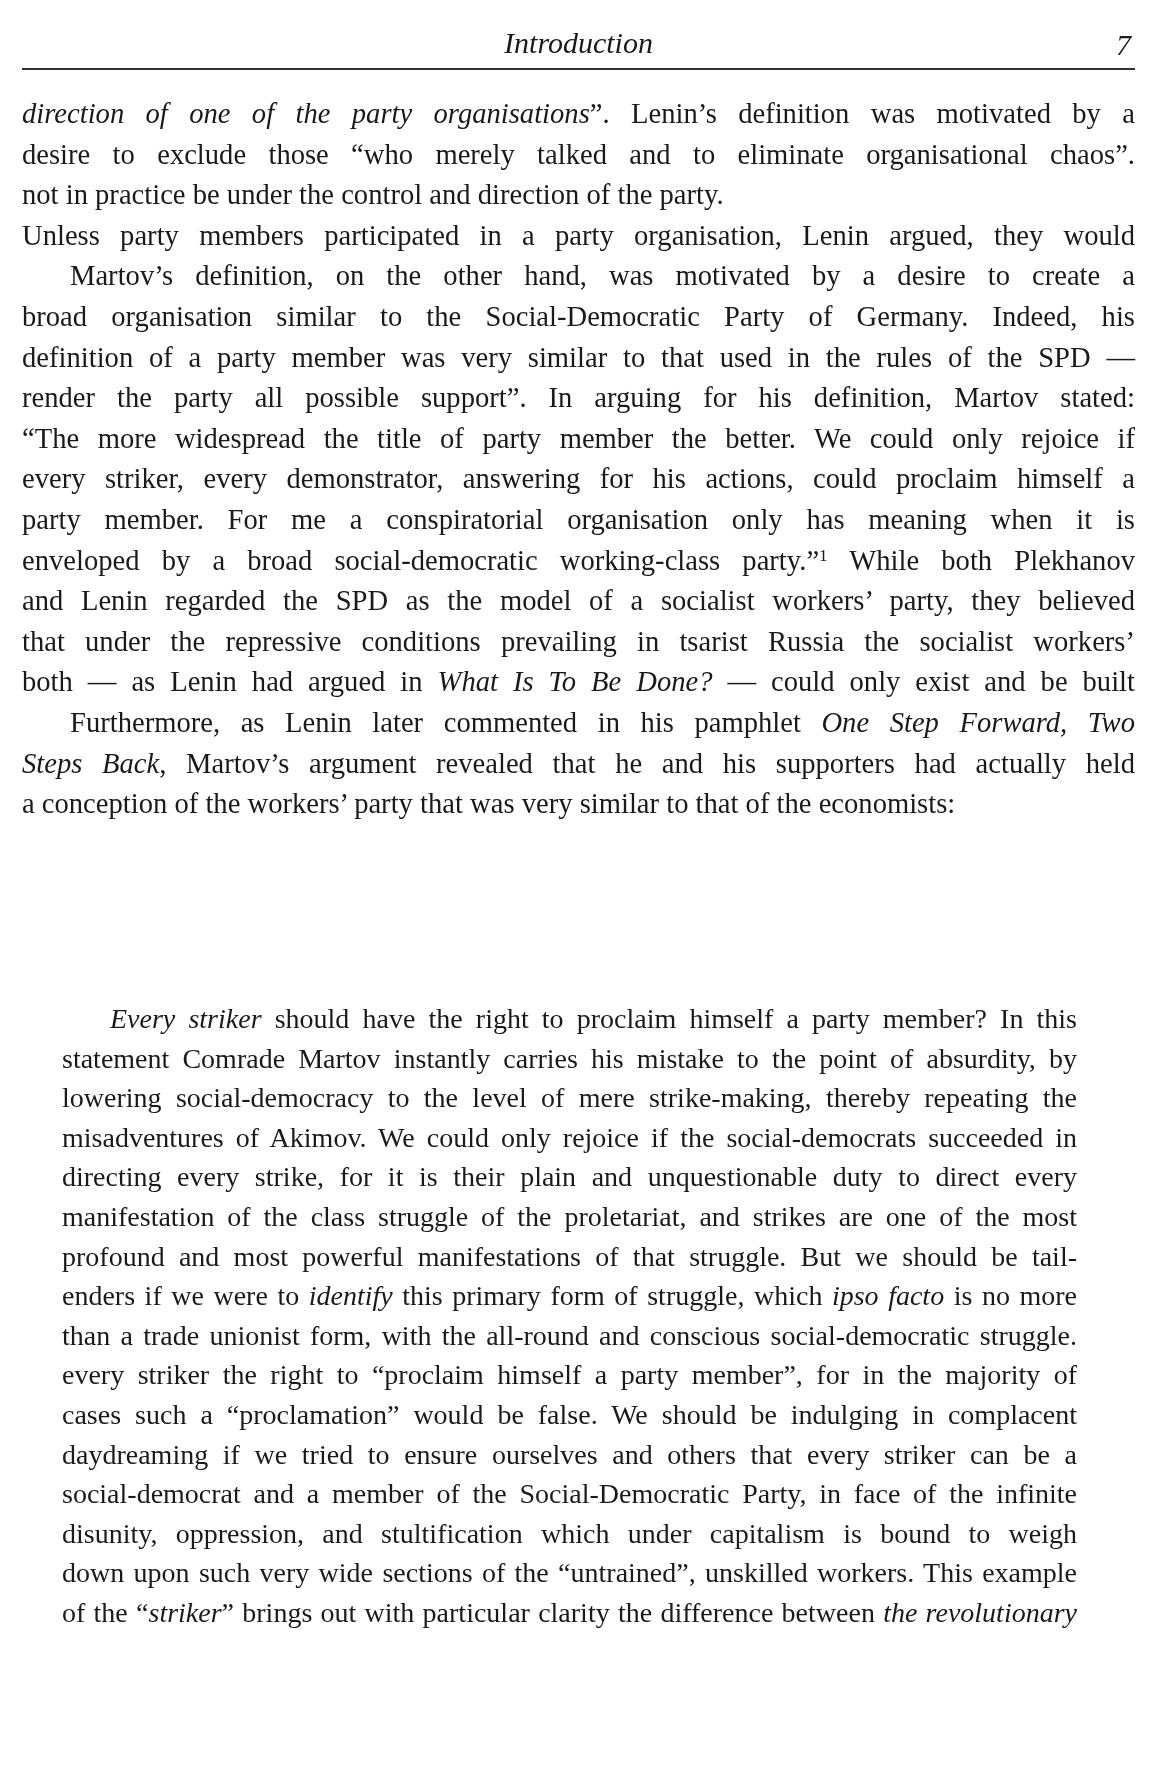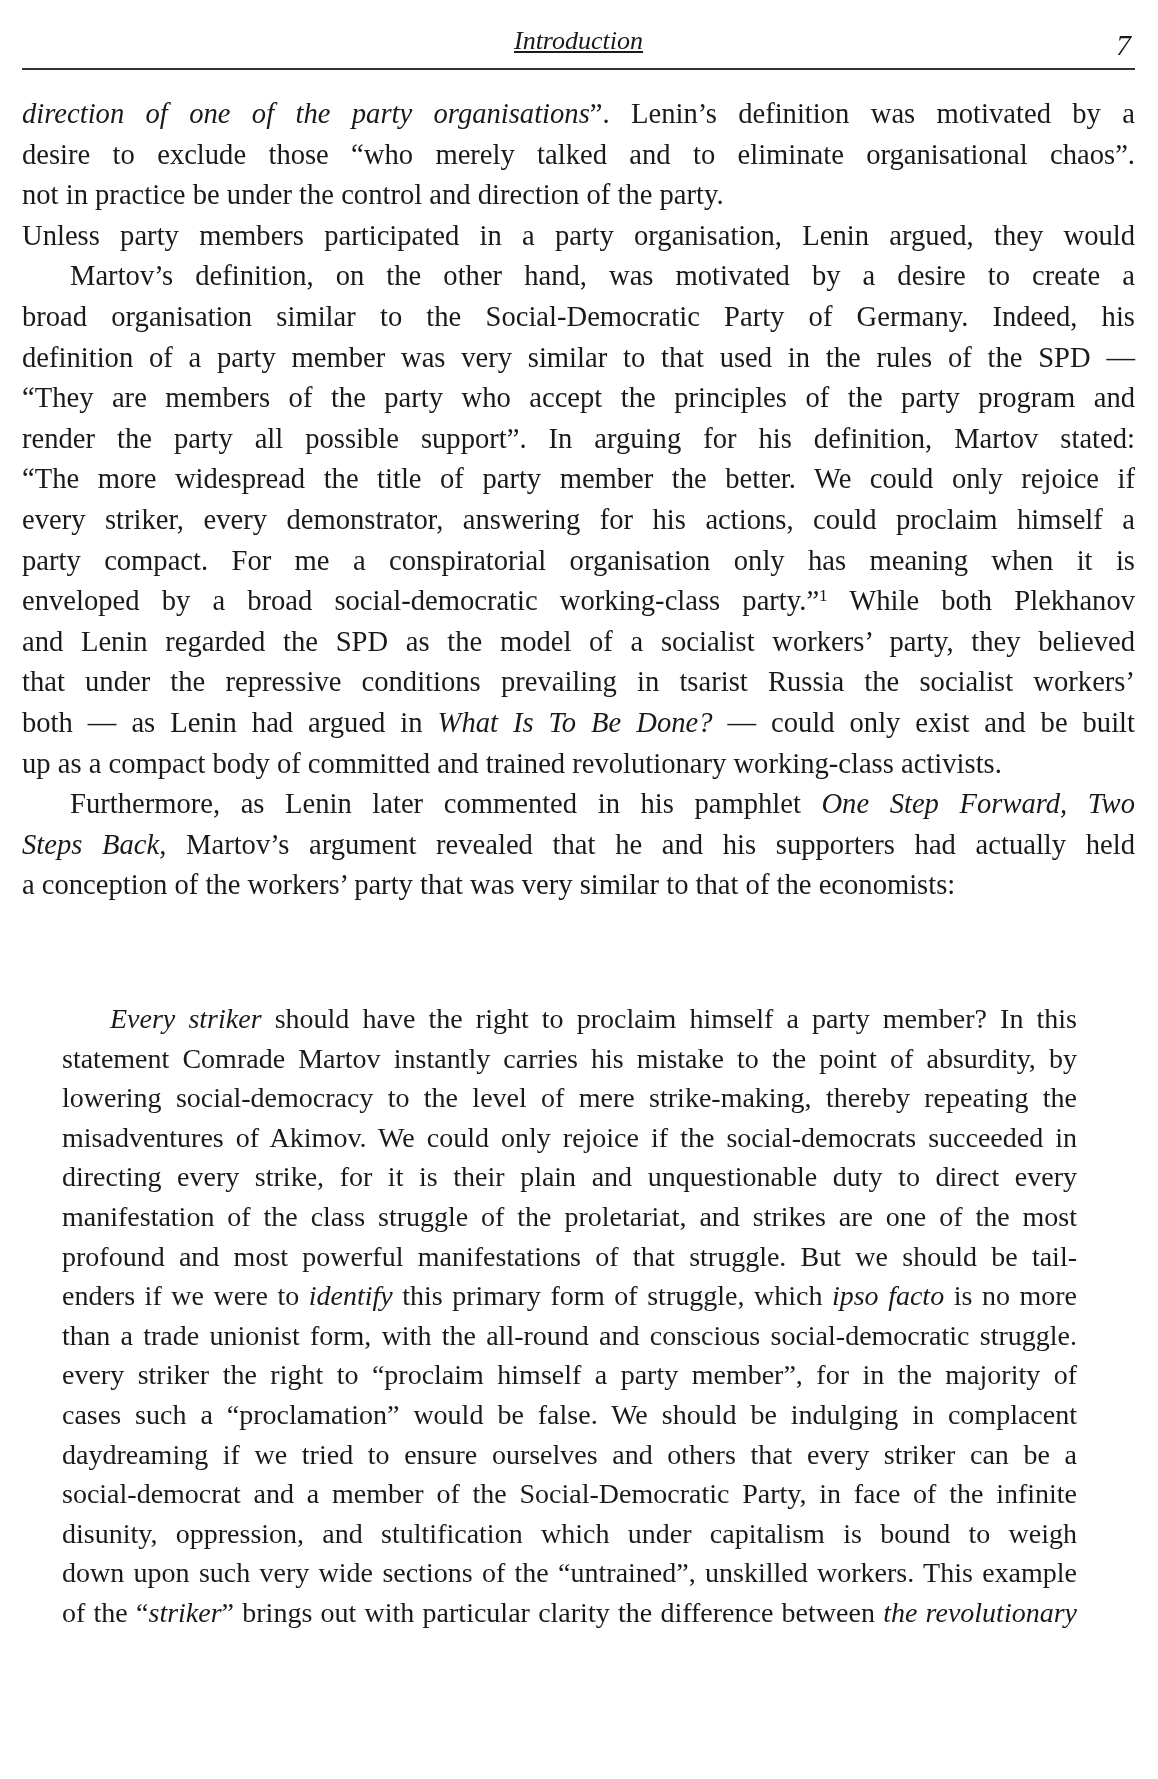--- a/index.html
+++ b/index.html
@@ -7,21 +7,21 @@
       width: 1158px; height: 1779px; overflow: hidden; position: relative;
       font-family: "Liberation Serif", "DejaVu Serif", serif;
       color: #1a1a1a;
     }
     .page { position: absolute; left: 22px; top: 0; width: 1113px; }
     .running-head {
       position: absolute; top: 22px; left: 0; width: 1113px; height: 40px;
     }
     .running-title {
       position: absolute; left: 0; width: 100%; text-align: center; top: 4px;
-      font-style: italic; font-size: 26px; letter-spacing: 0; text-decoration: underline;
+      font-style: italic; font-size: 30px; letter-spacing: 0;
     }
     .page-number {
       position: absolute; right: 4px; top: 6px;
       font-style: italic; font-size: 30px;
     }
     .head-rule {
       position: absolute; top: 68px; left: 0; width: 1113px; height: 0;
       border-top: 2px solid #333;
     }
     .body-text {
@@ -54,30 +54,28 @@
     <p>
       <span class="line"><i>direction of one of the party organisations</i><span>”. Lenin’s definition was motivated by a</span></span>
       <span class="line">desire to exclude those “who merely talked and to eliminate organisational chaos”.</span>
       <span class="line last">not in practice be under the control and direction of the party.</span>
       <span class="line">Unless party members participated in a party organisation, Lenin argued, they would</span>
     </p>
     <p>
       <span class="line" style="padding-left:48px">Martov’s definition, on the other hand, was motivated by a desire to create a</span>
       <span class="line">broad organisation similar to the Social-Democratic Party of Germany. Indeed, his</span>
       <span class="line">definition of a party member was very similar to that used in the rules of the SPD —</span>
-      <span class="line">“They are members of the party who accept the principles of the party program and</span>
       <span class="line">render the party all possible support”. In arguing for his definition, Martov stated:</span>
       <span class="line">“The more widespread the title of party member the better. We could only rejoice if</span>
       <span class="line">every striker, every demonstrator, answering for his actions, could proclaim himself a</span>
-      <span class="line">party compact. For me a conspiratorial organisation only has meaning when it is</span>
+      <span class="line">party member. For me a conspiratorial organisation only has meaning when it is</span>
       <span class="line"><span>enveloped by a broad social-democratic working-class party.”</span><sup>1</sup><span> While both Plekhanov</span></span>
       <span class="line">and Lenin regarded the SPD as the model of a socialist workers’ party, they believed</span>
       <span class="line">that under the repressive conditions prevailing in tsarist Russia the socialist workers’</span>
       <span class="line"><span>both — as Lenin had argued in </span><i>What Is To Be Done?</i><span> — could only exist and be built</span></span>
-      <span class="line last">up as a compact body of committed and trained revolutionary working-class activists.</span>
     </p>
     <p>
       <span class="line" style="padding-left:48px"><span>Furthermore, as Lenin later commented in his pamphlet </span><i>One Step Forward, Two</i></span>
       <span class="line"><i>Steps Back</i><span>, Martov’s argument revealed that he and his supporters had actually held</span></span>
       <span class="line last">a conception of the workers’ party that was very similar to that of the economists:</span>
     </p>
   </div>
 
   <div class="block-quote">
     <span class="line"><i>Every striker</i><span> should have the right to proclaim himself a party member? In this</span></span>

